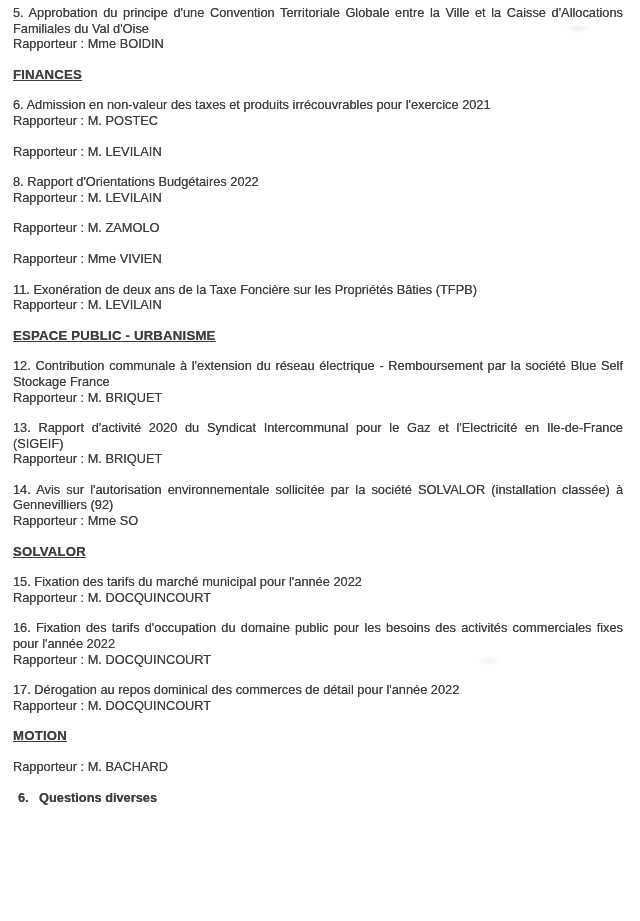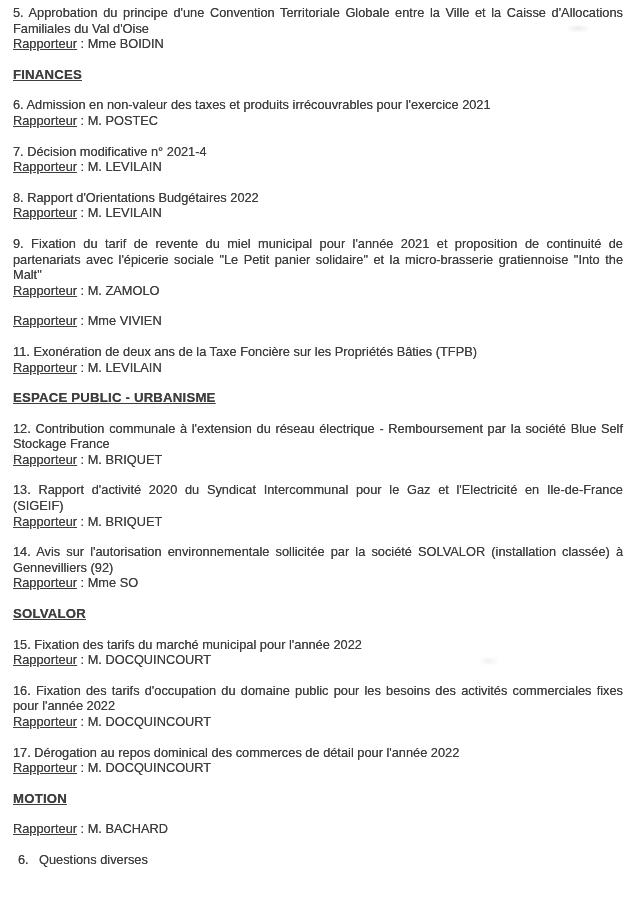--- a/index.html
+++ b/index.html
@@ -27,41 +27,41 @@
     line-height: 15.6px;
   }
   .item-text {
     margin: 0;
     text-align: justify;
   }
   .rapporteur {
     text-align: left;
   }
   .rapporteur .u {
-    text-decoration: underline;
   }
   .heading {
     margin: 8px 0 15px 0;
     font-size: 13.2px;
     line-height: 15.6px;
   }
   .heading .heading-text {
     font-weight: 700;
     letter-spacing: 0.2px;
     text-decoration: underline;
   }
   sup.ord {
     font-size: 8px;
     line-height: 0;
     vertical-align: super;
   }
   .outer-item {
     margin: 0 0 15px 5px;
     font-size: 12.8px;
     line-height: 15.6px;
+    font-weight: bold;
   }
   .outer-item .num {
     display: inline-block;
     width: 21px;
   }
   
   .smudge {
     position: absolute;
     border-radius: 50%;
     pointer-events: none;
@@ -81,29 +81,27 @@
       <div class="block">
         <p class="item-text">5. Approbation du principe d'une Convention Territoriale Globale entre la Ville et la Caisse d'Allocations Familiales du Val d'Oise</p>
         <div class="rapporteur"><span class="u">Rapporteur</span> : Mme BOIDIN</div>
       </div>
       <div class="heading"><span class="heading-text">FINANCES</span></div>
       <div class="block">
         <p class="item-text">6. Admission en non-valeur des taxes et produits irrécouvrables pour l'exercice 2021</p>
         <div class="rapporteur"><span class="u">Rapporteur</span> : M. POSTEC</div>
       </div>
       <div class="block">
-        <p class="item-text">7. Décision modificative n° 2021-4</p>
         <div class="rapporteur"><span class="u">Rapporteur</span> : M. LEVILAIN</div>
       </div>
       <div class="block">
         <p class="item-text">8. Rapport d'Orientations Budgétaires 2022</p>
         <div class="rapporteur"><span class="u">Rapporteur</span> : M. LEVILAIN</div>
       </div>
       <div class="block">
-        <p class="item-text">9. Fixation du tarif de revente du miel municipal pour l'année 2021 et proposition de continuité de partenariats avec l'épicerie sociale "Le Petit panier solidaire" et la micro-brasserie gratiennoise "Into the Malt"</p>
         <div class="rapporteur"><span class="u">Rapporteur</span> : M. ZAMOLO</div>
       </div>
       <div class="block">
         <div class="rapporteur"><span class="u">Rapporteur</span> : Mme VIVIEN</div>
       </div>
       <div class="block">
         <p class="item-text">11. Exonération de deux ans de la Taxe Foncière sur les Propriétés Bâties (TFPB)</p>
         <div class="rapporteur"><span class="u">Rapporteur</span> : M. LEVILAIN</div>
       </div>
       <div class="heading"><span class="heading-text">ESPACE PUBLIC - URBANISME</span></div>

